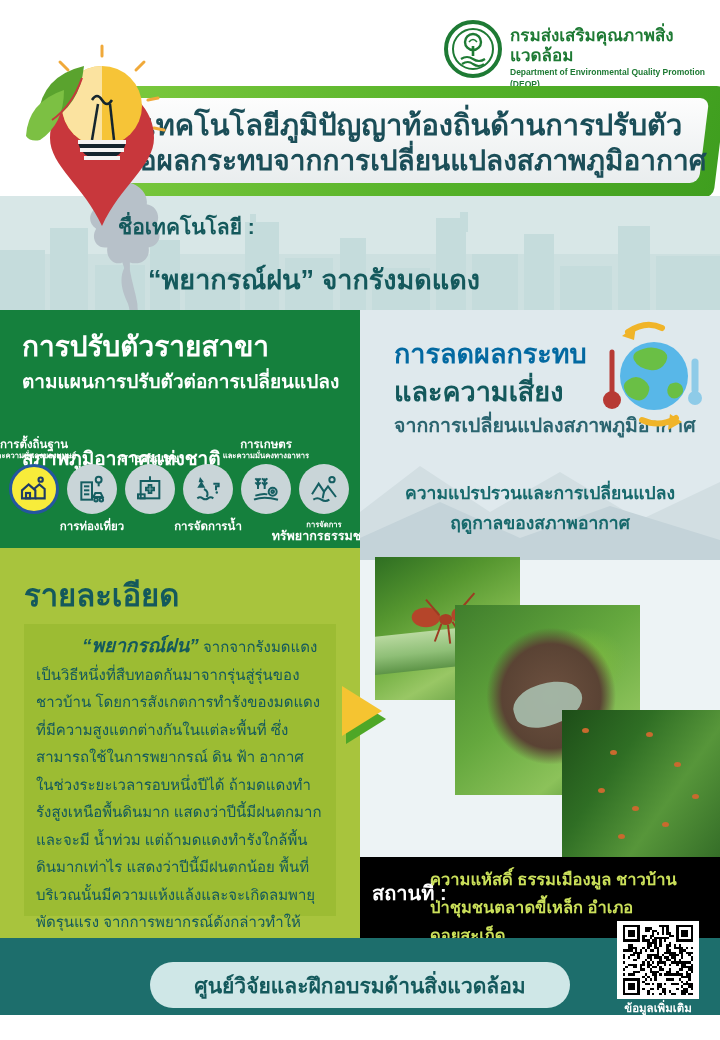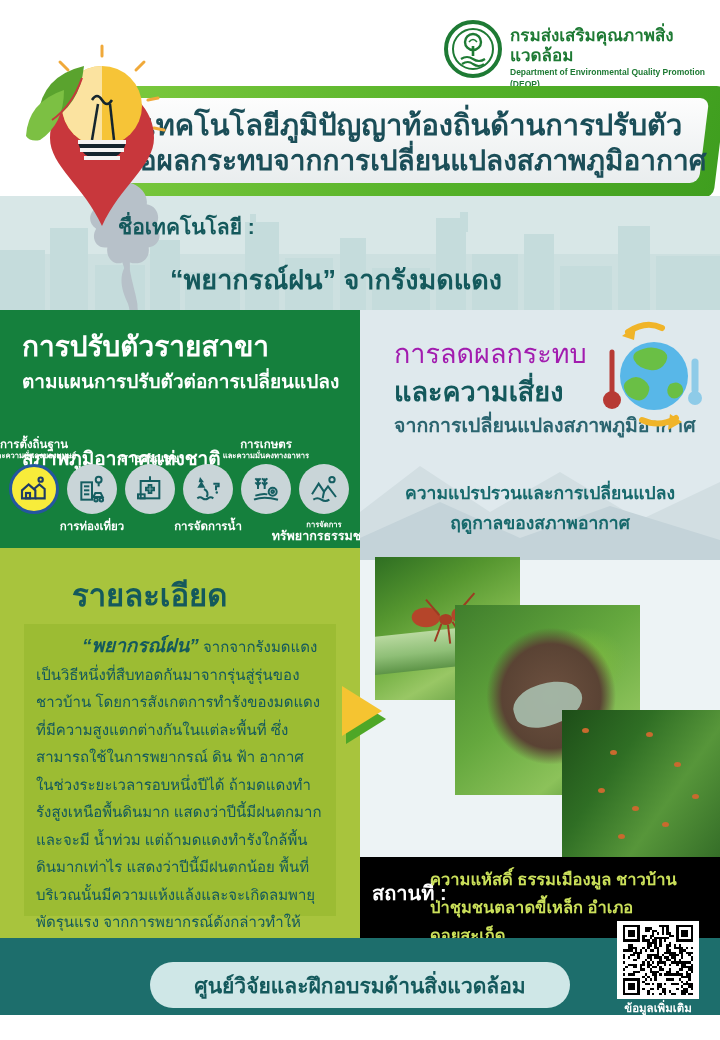--- a/index.html
+++ b/index.html
@@ -25,21 +25,21 @@
   .banner-line1{font-size:29px;font-weight:bold;color:#1b4e58;line-height:34px;}
   .banner-line2{font-size:28px;font-weight:bold;color:#1b4e58;line-height:33px;}
 
   
   .hero{position:absolute;left:0;top:196px;width:720px;height:114px;background:#d8e7e7;}
   .hero-band{position:absolute;left:0;top:58px;width:720px;height:56px;background:#cde0e0;}
   .skyline{position:absolute;left:0;bottom:0;width:720px;height:100px;}
   .thai-map{position:absolute;left:28px;top:-18px;width:200px;height:150px;}
   .tech-label{position:absolute;left:118px;top:14px;font-size:21px;font-weight:bold;color:#14595c;}
   .tech-name{position:absolute;left:0;top:62px;width:628px;text-align:center;
-      font-size:27px;font-weight:bold;color:#14595c;margin-left:22px;}
+      font-size:27px;font-weight:bold;color:#14595c;}
 
   
   .pin-wrap{position:absolute;left:22px;top:40px;width:160px;height:190px;}
 
   
   .panel-adapt{position:absolute;left:0;top:310px;width:360px;height:250px;background:#15803d;}
   .adapt-title{position:absolute;left:22px;top:14px;font-size:28px;font-weight:bold;color:#ffffff;}
   .adapt-sub1{position:absolute;left:22px;top:56px;font-size:19px;font-weight:bold;color:#ffffff;}
   .adapt-sub2{position:absolute;left:22px;top:88px;font-size:19px;font-weight:bold;color:#ffffff;margin-top:45px;}
   .sectors{position:absolute;left:0;top:128px;width:360px;height:110px;}
@@ -50,31 +50,31 @@
   .lbl{position:absolute;width:122px;left:50%;transform:translateX(-50%);text-align:center;
       color:#ffffff;font-weight:bold;font-size:11.5px;line-height:13px;}
   .lbl .sub{display:block;font-size:7.6px;font-weight:bold;line-height:9px;}
   .lbl.top{top:0;}
   .lbl.bot{top:82px;}
   .lbl .sub-big{display:block;font-size:12.5px;font-weight:bold;line-height:14px;}
   .lime-strip{position:absolute;left:0;top:238px;width:360px;height:12px;background:#a8c43d;}
 
   
   .panel-impact{position:absolute;left:360px;top:310px;width:360px;height:250px;background:#dfe9ed;overflow:hidden;}
-  .impact-title1{position:absolute;left:34px;top:22px;font-size:27px;font-weight:normal;color:#a21caf;}
+  .impact-title1{position:absolute;left:34px;top:22px;font-size:27px;font-weight:bold;color:#0369a1;}
   .impact-title2{position:absolute;left:34px;top:60px;font-size:27px;font-weight:bold;color:#14595c;}
   .impact-sub{position:absolute;left:34px;top:100px;font-size:19.5px;font-weight:bold;color:#2b6570;}
   .globe{position:absolute;left:238px;top:8px;width:108px;height:112px;}
   .mountains{position:absolute;left:0;bottom:0;width:360px;height:118px;}
   .impact-note{position:absolute;left:0;top:168px;width:360px;text-align:center;}
   .impact-note div{font-size:17.5px;font-weight:bold;color:#17696c;line-height:30px;}
 
   
   .panel-details{position:absolute;left:0;top:560px;width:360px;height:378px;background:#a8c43d;}
-  .details-heading{position:absolute;left:24px;top:10px;font-size:31px;font-weight:bold;color:#14595c;margin-left:48px;}
+  .details-heading{position:absolute;left:24px;top:10px;font-size:31px;font-weight:bold;color:#14595c;}
   .details-box{position:absolute;left:24px;top:64px;width:312px;height:292px;background:#9cbc33;}
   .details-box p{margin:8px 12px;text-indent:46px;font-size:15px;color:#14595c;line-height:27.5px;}
   .details-lead{font-size:19px;font-weight:bold;font-style:italic;}
 
   
   .panel-photos{position:absolute;left:360px;top:560px;width:360px;height:297px;background:#edf3f5;}
   .photo{position:absolute;overflow:hidden;}
   .photo1{left:15px;top:-3px;width:145px;height:143px;z-index:1;
       background:linear-gradient(150deg,#2e6e22 0%,#55962f 30%,#7ab449 55%,#99c765 70%,#4c8a33 100%);}
   .stem{position:absolute;left:-10px;top:72px;width:170px;height:38px;transform:rotate(-6deg);

